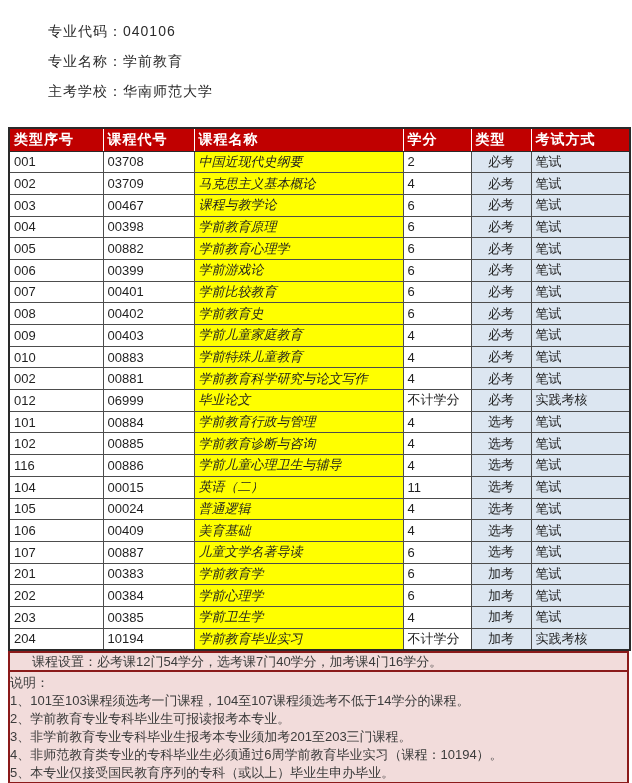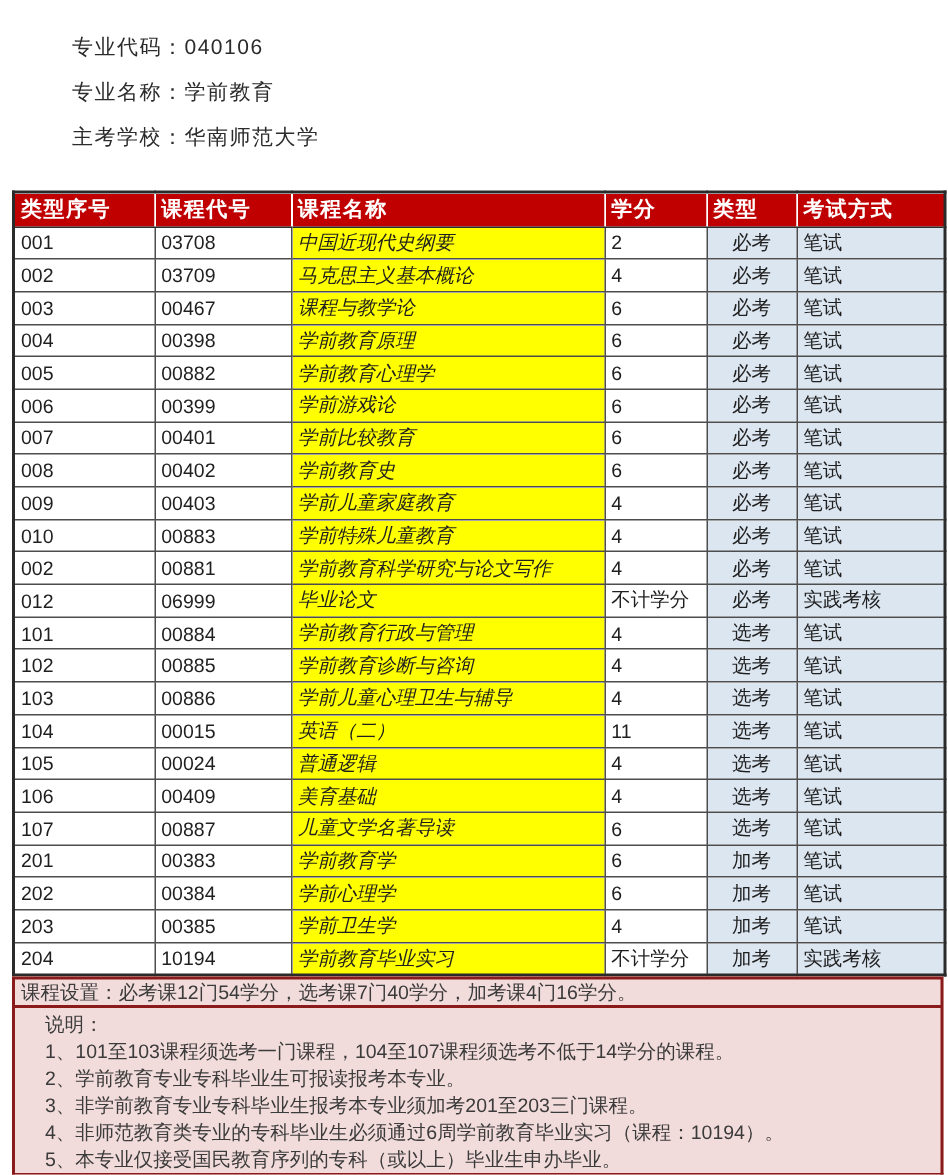--- a/index.html
+++ b/index.html
@@ -53,29 +53,29 @@
     overflow: hidden; white-space: nowrap;
   }
   tbody td.cell-name   { background: var(--name-bg, #ffff00); font-style: italic; }
   tbody td.cell-type   { background: var(--accent-bg, #dce6f1); text-align: center; }
   tbody td.cell-method { background: var(--accent-bg, #dce6f1); }
   .summary-bar {
     margin-left: 8px; width: 621px; height: 21px;
     background: var(--footer-bg, #f2dcdb);
     border: 2px solid var(--footer-border, #8b1a1a);
     font-size: 13px; color: #3b3b3b;
-    line-height: 17px; padding: 0 4px;
+    line-height: 17px; padding: 0 22px;
     white-space: nowrap; overflow: hidden;
   }
   .notes-block {
     margin-left: 8px; width: 621px; height: 112px;
     background: var(--footer-bg, #f2dcdb);
     border: 2px solid var(--footer-border, #8b1a1a);
     border-top: none;
-    padding: 2px 4px 0 20px;
+    padding: 2px 4px 0 0;
     font-size: 13px; color: #3b3b3b;
   }
   .note-line { height: 18px; line-height: 18px; white-space: nowrap; overflow: hidden; }
 </style>
 </head>
 <body>
 
 <div class="top-info">
   <div class="info-line">
     <span>专业代码：</span><span>040106</span>
@@ -215,21 +215,21 @@
   </tr>
         <tr>
     <td class="cell-seq">102</td>
     <td class="cell-code">00885</td>
     <td class="cell-name">学前教育诊断与咨询</td>
     <td class="cell-credit">4</td>
     <td class="cell-type">选考</td>
     <td class="cell-method">笔试</td>
   </tr>
         <tr>
-    <td class="cell-seq">103</td>
+    <td class="cell-seq">116</td>
     <td class="cell-code">00886</td>
     <td class="cell-name">学前儿童心理卫生与辅导</td>
     <td class="cell-credit">4</td>
     <td class="cell-type">选考</td>
     <td class="cell-method">笔试</td>
   </tr>
         <tr>
     <td class="cell-seq">104</td>
     <td class="cell-code">00015</td>
     <td class="cell-name">英语（二）</td>

